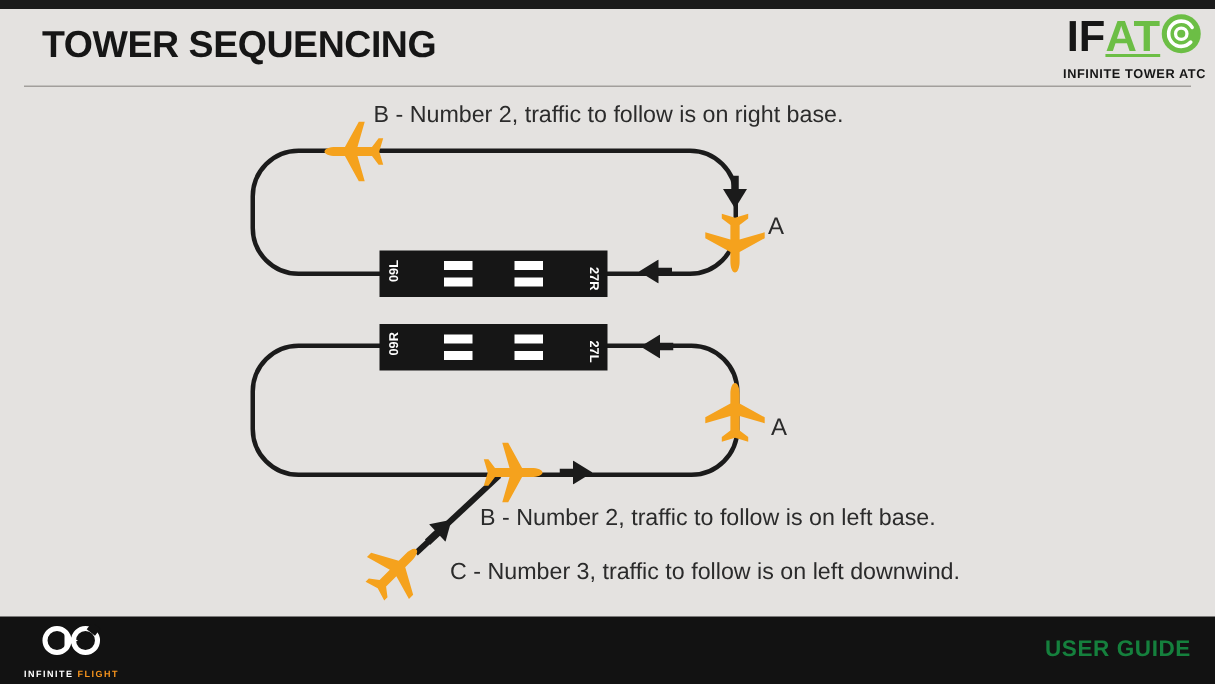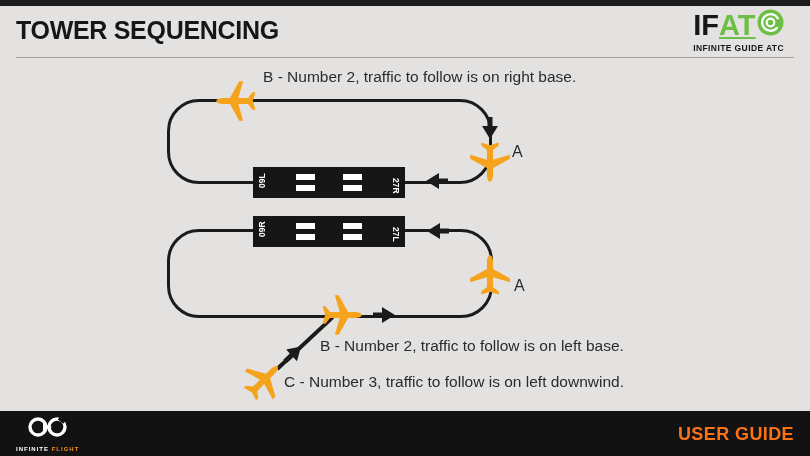--- a/index.html
+++ b/index.html
@@ -6,23 +6,23 @@
     --background:#e4e2e0; --ink:#1b1b1b; --plane-orange:#f5a21d;
     --brand-green:#6cbe45; --footer-bg:#121212; --flight-orange:#f7941d;
     --text:#2b2b2b; --rule:#a29f9c;
   }
   *{box-sizing:border-box; margin:0; padding:0;}
   body{font-family:"Liberation Sans",sans-serif; background:#777;}
   .canvas{position:relative; width:810px; height:456px; background:var(--background); overflow:hidden;}
 
   
   .topstrip{position:absolute; left:0; top:0; width:810px; height:6px; background:var(--ink);}
-  .title{position:absolute; left:16px; top:16px; font-size:25px; font-weight:900; letter-spacing:-0.3px; color:#161616;}
+  .title{position:absolute; left:28px; top:16px; font-size:25px; font-weight:900; letter-spacing:-0.3px; color:#161616;}
   .rule{position:absolute; left:16px; top:57px; width:778px; height:1px; background:var(--rule);}
-  .ifatc{position:absolute; right:26px; top:9px; text-align:left; line-height:1;}
+  .ifatc{position:absolute; right:6px; top:9px; text-align:center; line-height:1;}
   .ifatc .word{font-size:29px; font-weight:900; letter-spacing:0px; display:inline-flex; align-items:center;}
   .ifatc .if{color:#161616;}
   .ifatc .at{color:var(--brand-green);text-decoration:underline;}
   .ifatc .c-icon{margin-left:1px; display:inline-block;}
   .ifatc .sub{font-size:8.5px; font-weight:800; letter-spacing:0.4px; color:#161616; margin-top:3px;}
 
   
   .track{position:absolute; border:3.5px solid var(--ink); border-radius:32px; background:transparent;}
   .track1{left:167px; top:99px; width:325px; height:85px;}
   .track2{left:167px; top:229px; width:326px; height:89px;}
@@ -45,21 +45,21 @@
   .pos-label{position:absolute; font-size:16px; color:var(--text); z-index:4;}
 
   .diag-line{position:absolute; left:277px; top:367px; width:76px; height:3.5px; background:var(--ink); transform:rotate(-43deg); transform-origin:left center; z-index:1;}
 
   
   .footer{position:absolute; left:0; bottom:0; width:810px; height:45px; background:var(--footer-bg); color:#fff;}
   .footer .brand{position:absolute; left:16px; top:5px; text-align:center;}
   .footer .brand-text{font-size:6px; font-weight:700; letter-spacing:1px; margin-top:2px;}
   .footer .brand-text .fw{color:#fff;}
   .footer .brand-text .fo{color:var(--flight-orange);}
-  .footer .userguide{position:absolute; right:16px; top:13px; font-size:18px; font-weight:700; letter-spacing:0.4px; color:#f97316;}
+  .footer .userguide{position:absolute; right:16px; top:13px; font-size:15px; font-weight:700; letter-spacing:0.4px; color:#15803d;}
 </style>
 </head>
 <body>
 
 <svg width="0" height="0" style="position:absolute">
   <defs>
     <g id="plane-shape">
       <path d="M50 3 C54 3 57 10 57 20 L57 34 L95 55 L95 64 L57 53 L57 75 L70 85 L70 92 L50 86 L30 92 L30 85 L43 75 L43 53 L5 64 L5 55 L43 34 L43 20 C43 10 46 3 50 3 Z"></path>
     </g>
     <g id="arrow-shape">
@@ -80,25 +80,25 @@
       <span class="if">IF</span>
       <span class="at">AT</span>
       <span class="c-icon">
         <svg width="27" height="27" viewBox="0 0 27 27">
           <circle cx="13.5" cy="13.5" r="13" fill="#6cbe45"></circle>
           <circle cx="13.5" cy="13.5" r="8.4" fill="none" stroke="#fff" stroke-width="2.4" stroke-dasharray="42 11" stroke-dashoffset="-6" stroke-linecap="round"></circle>
           <circle cx="13.5" cy="13.5" r="3.8" fill="none" stroke="#fff" stroke-width="2.2"></circle>
         </svg>
       </span>
     </span>
-    <div class="sub">INFINITE GUIDE ATC</div>
+    <div class="sub">INFINITE TOWER ATC</div>
   </div>
 
   <section>
-    <div class="annotation" style="left:263px; top:68px;">B - Number 2, traffic to follow is on right base.</div>
+    <div class="annotation" style="left:249px; top:68px;">B - Number 2, traffic to follow is on right base.</div>
 
     <div class="track track1"></div>
 
     <div class="runway runway1">
       <span class="rwy-num left">09L</span>
       <span class="stripes">
           <i></i>
           <i></i>
         </span>
       <span class="stripes">
@@ -180,21 +180,21 @@
           <use href="#arrow-shape"></use>
         </svg>
     </div>
     <div class="plane" style="left:241px; top:359px; transform:rotate(45deg);">
       <svg viewBox="0 0 100 100" fill="#f5a21d">
           <use href="#plane-shape"></use>
         </svg>
     </div>
 
     <div class="annotation" style="left:320px; top:337px;">B - Number 2, traffic to follow is on left base.</div>
-    <div class="annotation" style="left:284px; top:373px;text-align:right;">C - Number 3, traffic to follow is on left downwind.</div>
+    <div class="annotation" style="left:300px; top:373px;text-align:right;">C - Number 3, traffic to follow is on left downwind.</div>
   </section>
 
   <footer class="footer">
     <div class="brand">
       <svg width="46" height="24" viewBox="0 0 46 24">
         <circle cx="13" cy="11" r="8" fill="none" stroke="#fff" stroke-width="3.4"></circle>
         <circle cx="32" cy="11" r="8" fill="none" stroke="#fff" stroke-width="3.4"></circle>
         <polygon points="18,7 27,11 18,15" fill="#fff"></polygon>
         <rect x="34" y="0" width="7" height="6" fill="#121212" transform="rotate(38 37 3)"></rect>
       </svg>

